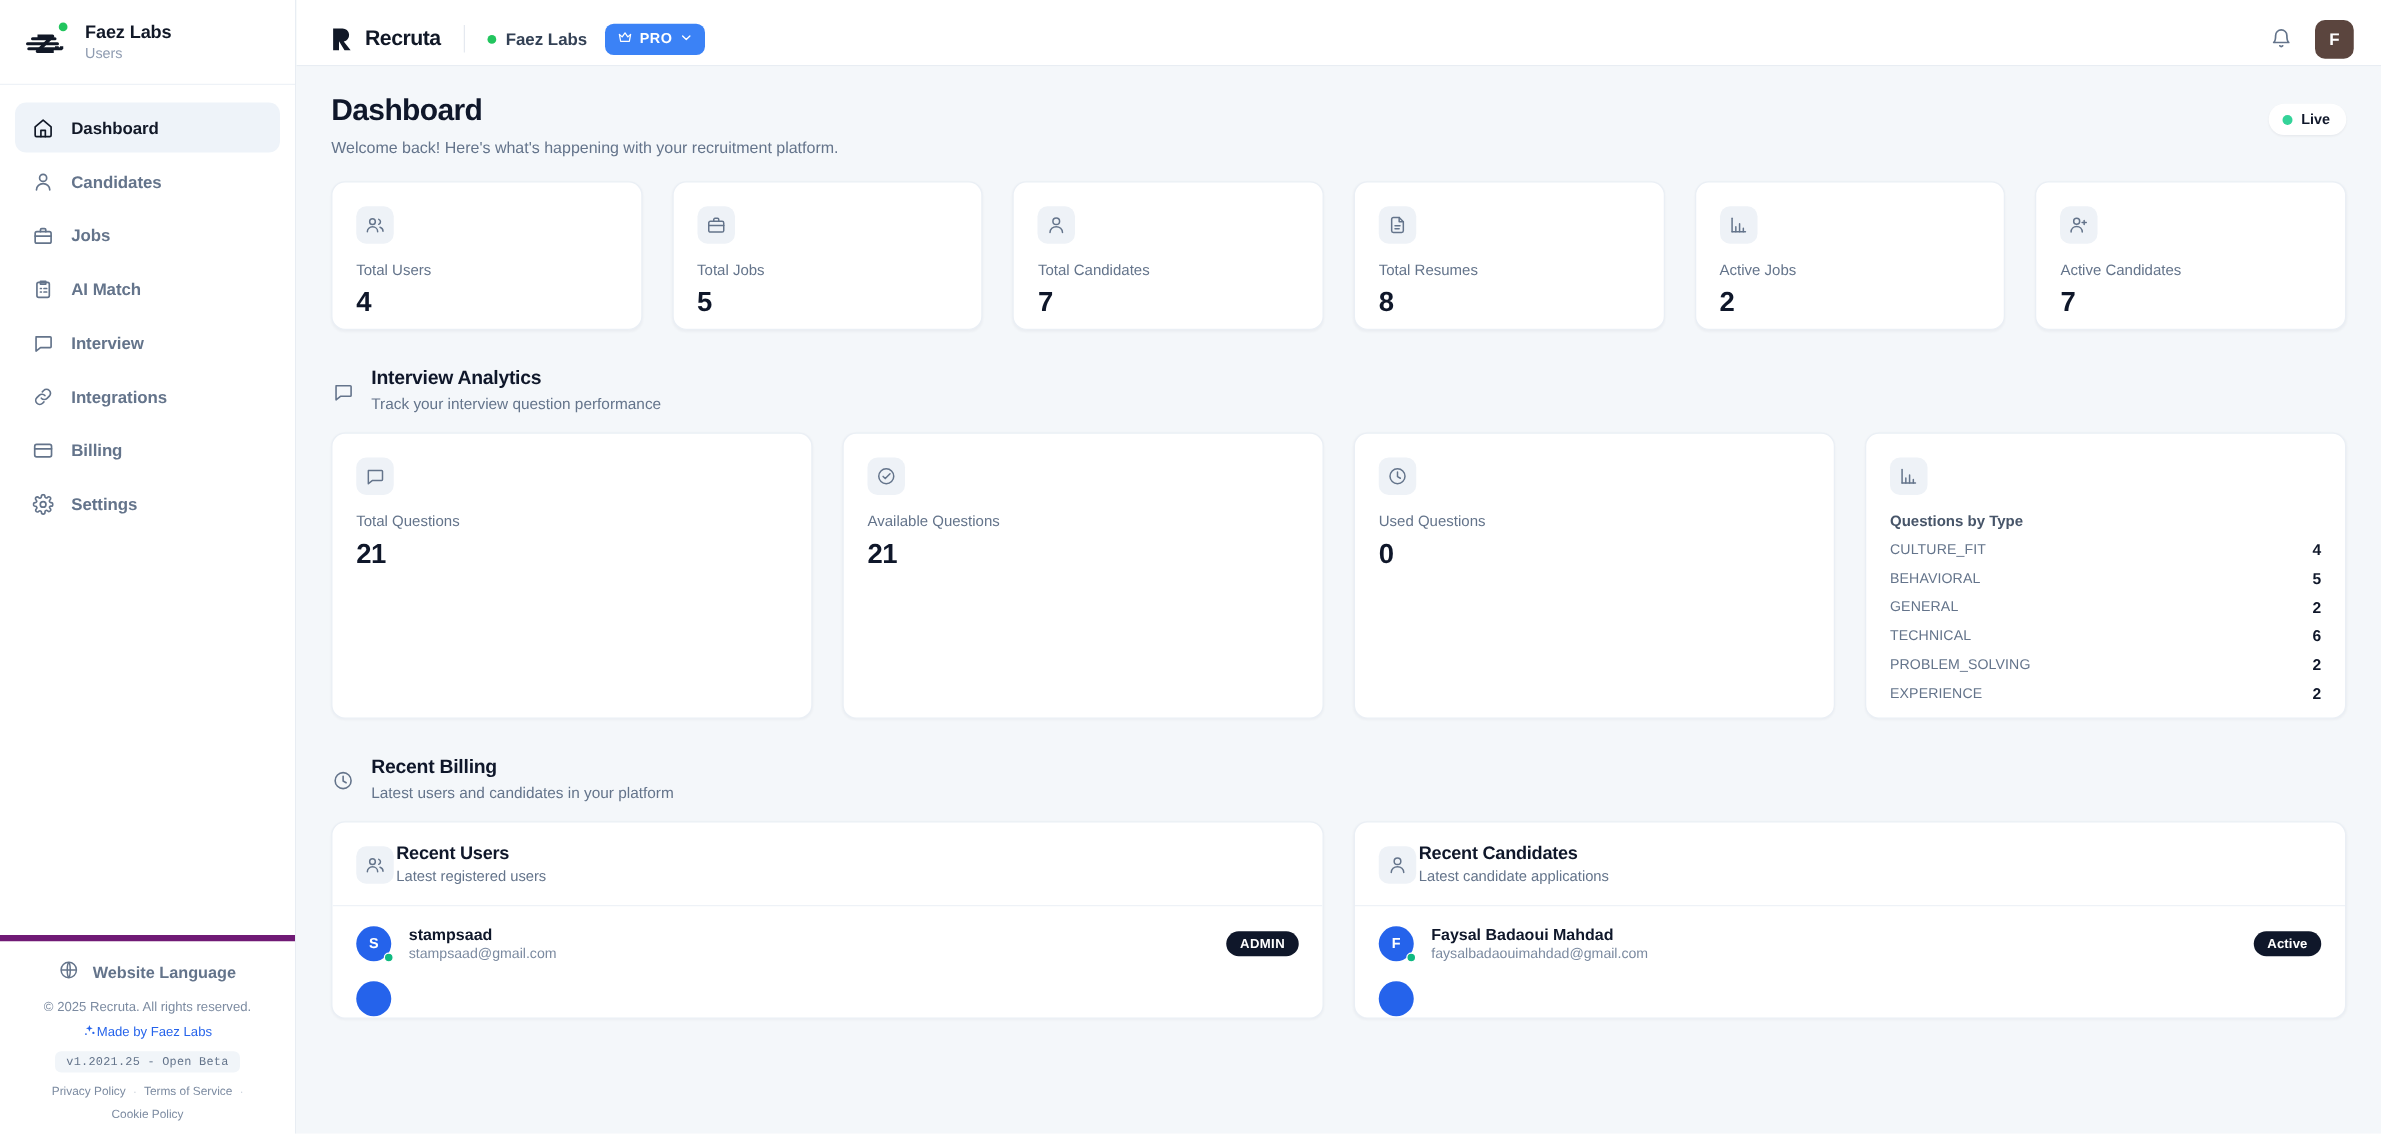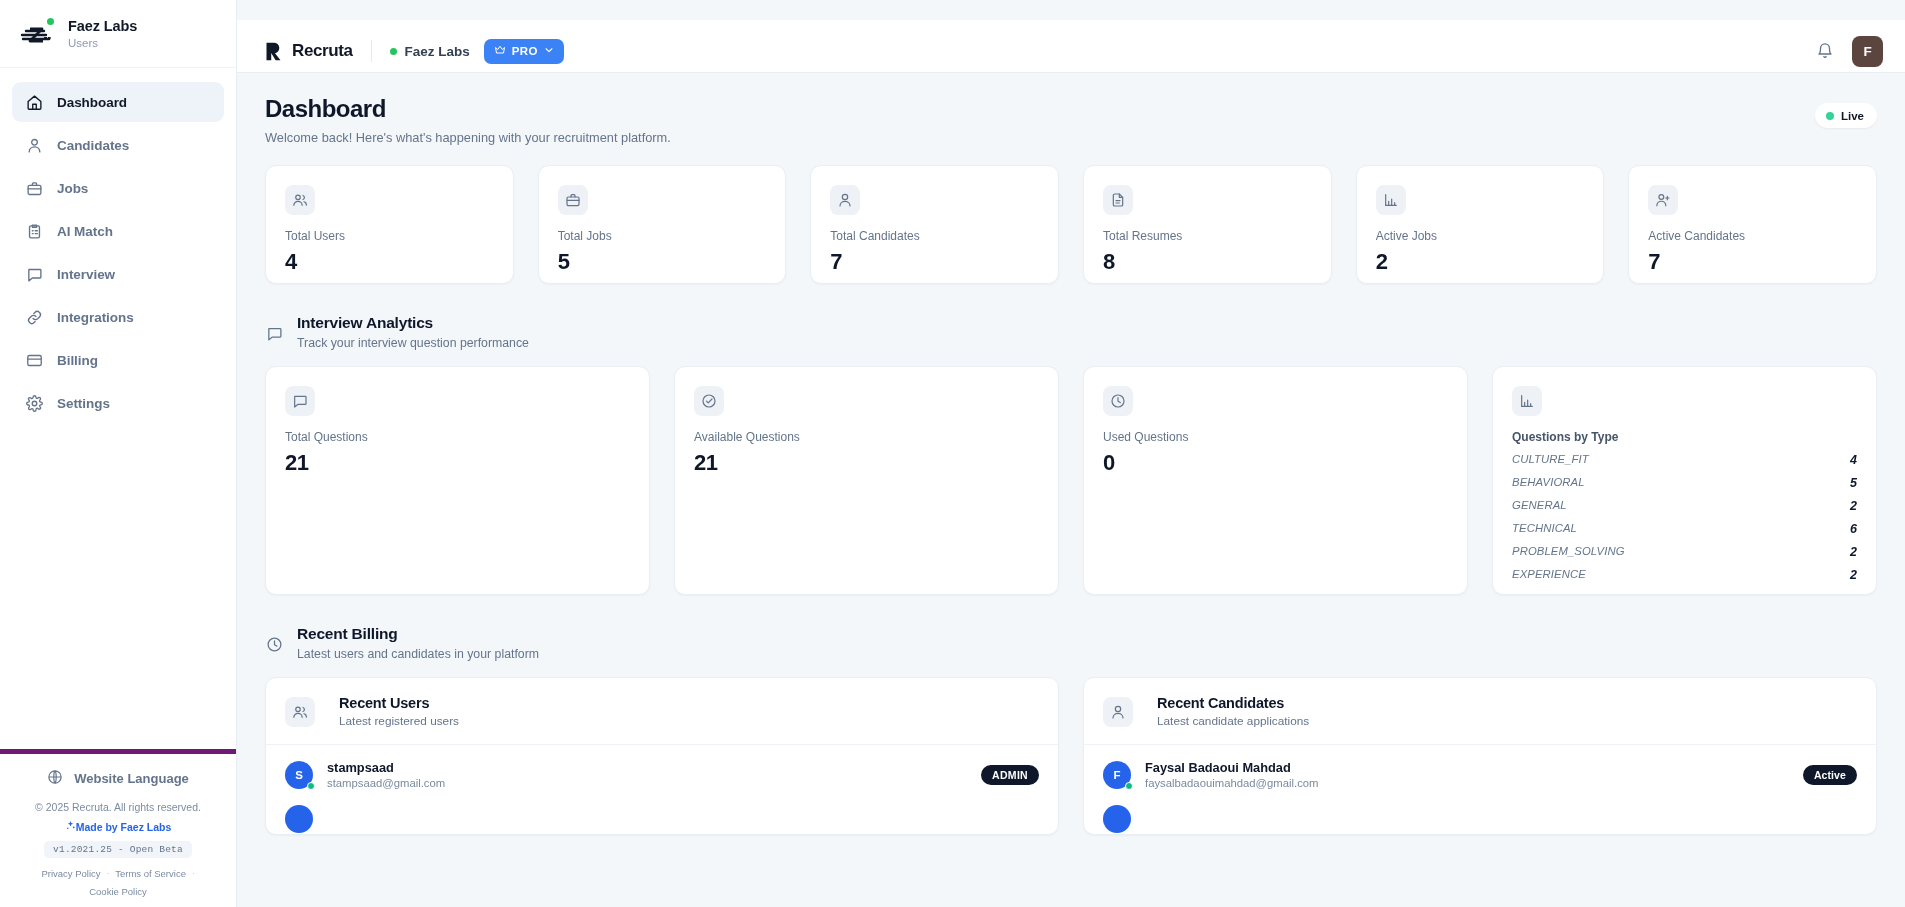--- a/index.html
+++ b/index.html
@@ -62,21 +62,21 @@
   }
   .lang-row {
     width: 100%;
     border-top: 5px solid #701a75;
     padding: 15px 0 11px 0;
     display: flex; align-items: center; justify-content: center; gap: 11px;
     color: #64748b; font-size: 13px; font-weight: 600; cursor: pointer;
   }
   .copy { font-size: 10.5px; color: #7c8ba1; margin-top: 2px; }
   .made-by {
-    font-size: 10.5px; color: #2563eb; font-weight: 700;
+    font-size: 10.5px; color: #2563eb; font-weight: 400;
     margin-top: 7px; display: flex; align-items: center; gap: 0; cursor: pointer;
   }
   .version {
     margin-top: 8px;
     background: #f1f5f9; border-radius: 5px;
     padding: 3px 9px;
     font-family: "Liberation Mono", monospace;
     font-size: 9.5px; color: #64748b; letter-spacing: 0.2px;
   }
   .legal {
@@ -88,21 +88,20 @@
   .legal2 { margin-top: 7px; font-size: 9.5px; }
 
   
   .main { flex: 1; display: flex; flex-direction: column; min-width: 0; background: #f4f7fa; }
   .topbar {
     height: 53px; background: #ffffff;
     border-bottom: 1px solid #e8edf3;
     display: flex; align-items: center;
     padding: 10px 22px 0 26px;
     flex: 0 0 53px;
-    margin-top: 20px;
   }
   .logo-mark { width: 21px; height: 21px; margin-right: 8px; }
   .app-name { font-size: 17px; font-weight: 700; color: #111827; letter-spacing: -0.4px; }
   .vdiv { width: 1px; height: 22px; background: #e5e9f0; margin: 0 18px; }
   .org { display: flex; align-items: center; gap: 8px; font-size: 13.5px; font-weight: 600; color: #334155; }
   .org-dot { width: 7px; height: 7px; border-radius: 50%; background: #22c55e; }
   .pro-btn {
     margin-left: 14px;
     background: #3b82f6; color: #fff;
     border: none; border-radius: 7px;
@@ -158,34 +157,33 @@
   .section-title { font-size: 15.5px; font-weight: 700; color: #0f172a; letter-spacing: -0.2px; }
   .section-sub { font-size: 12.3px; color: #64748b; margin-top: 4px; }
 
   .analytics-grid {
     display: grid; grid-template-columns: repeat(4, 1fr);
     gap: 24px; margin-top: 16px;
   }
   .an-card { padding: 19px 19px; height: 229px; }
   .qbt-title { font-size: 12px; color: #475569; font-weight: 600; margin-top: 14px; }
   .qbt-row {
-    display: flex; justify-content: space-between;
+    display: flex; align-items: center; justify-content: space-between;
     margin-top: 9px;
-    font-style: italic;
   }
   .qbt-name { font-size: 11.3px; color: #64748b; letter-spacing: 0.1px; }
   .qbt-val { font-size: 12.5px; color: #0f172a; font-weight: 700; }
 
   .activity-grid {
     display: grid; grid-template-columns: 1fr 1fr;
     gap: 24px; margin-top: 16px;
   }
   .list-card { padding: 0; overflow: hidden; }
   .list-head {
-    display: flex; align-items: center; gap: 24px;
+    display: flex; align-items: center; gap: 2px;
     padding: 17px 19px 16px 19px;
     border-bottom: 1px solid #eef2f7;
   }
   .list-head-ic {
     width: 30px; height: 30px; border-radius: 8px; background: #eef2f7;
     display: flex; align-items: center; justify-content: center; flex: 0 0 30px;
   }
   .list-head-title { font-size: 14.5px; font-weight: 700; color: #0f172a; letter-spacing: -0.2px; }
   .list-head-sub { font-size: 11.8px; color: #64748b; margin-top: 3px; }
   .list-row {

